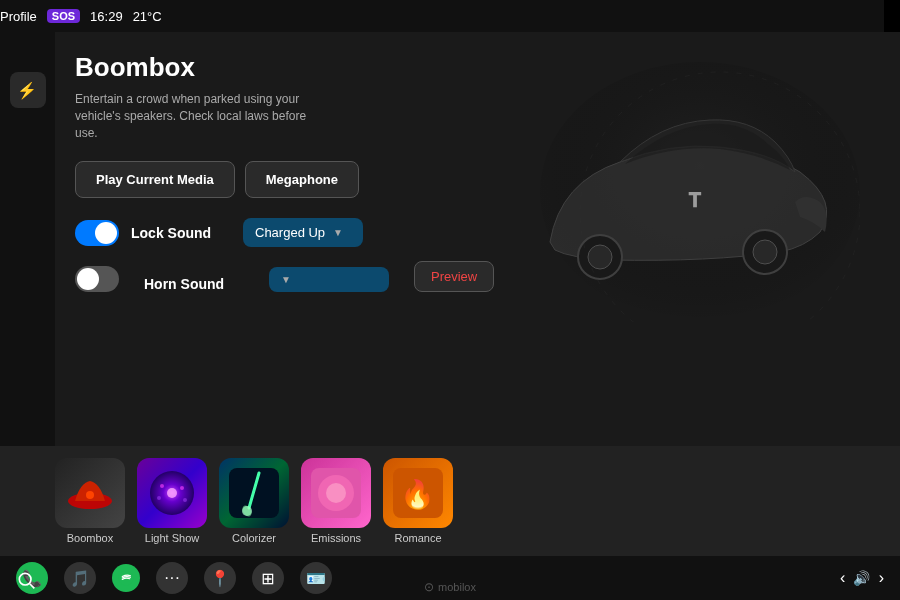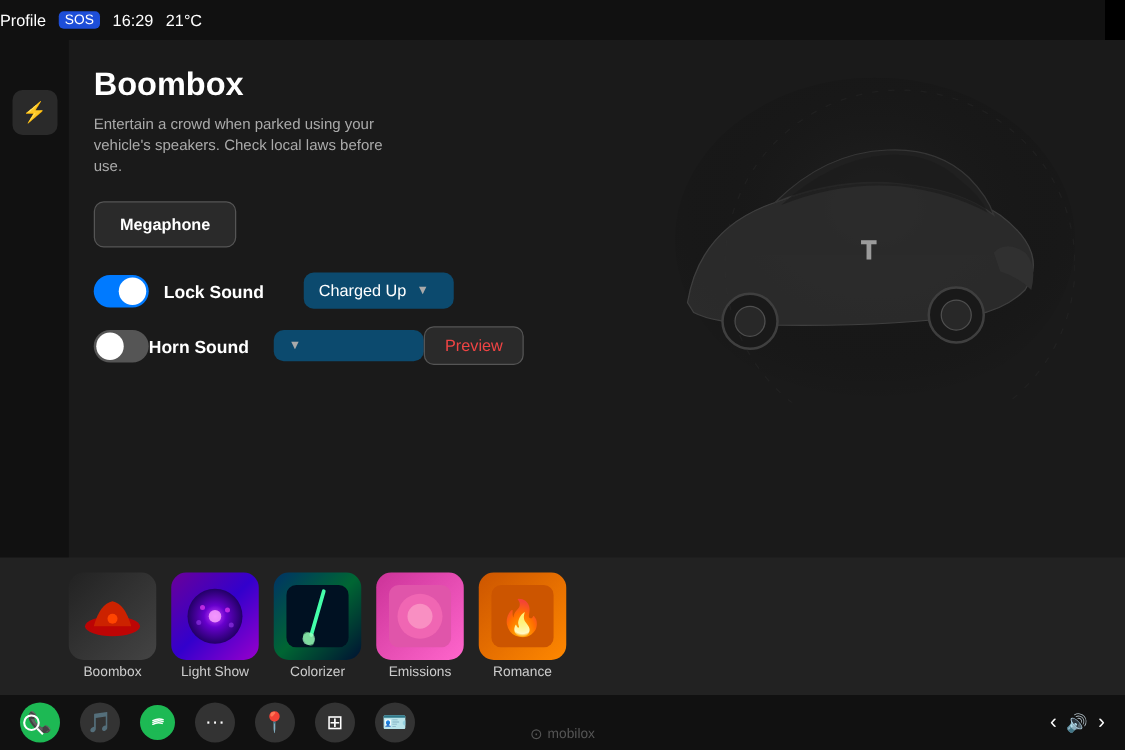--- a/index.html
+++ b/index.html
@@ -167,22 +167,22 @@
       min-width: 120px;
     }
     .dropdown-arrow {
       font-size: 10px;
       color: #aaa;
     }
 
     
     .horn-row {
       display: flex;
-      align-items: center;
-      gap: 0;
+      align-items: flex-end;
+      gap: 25px;
     }
     .preview-btn {
       padding: 7px 16px;
       border-radius: 8px;
       border: 1.5px solid #555;
       background: #2a2a2a;
       color: #ef4444;
       font-size: 13px;
       cursor: pointer;
     }
@@ -290,21 +290,21 @@
       height: 260px;
       z-index: 2;
     }
   </style>
 </head>
 <body>
 
 <div class="status-bar">
   <div class="status-bar-inner">
     <span>Profile</span>
-    <span style="background:#1d4ed8;padding:1px 5px;border-radius:4px;font-size:11px;">SOS</span>
+    <span style="background:#6d28d9;padding:1px 5px;border-radius:4px;font-size:11px;font-weight:bold;">SOS</span>
     <span>16:29</span>
     <span>21°C</span>
   </div>
 </div>
 
 <div class="main-area">
 
   <div class="left-sidebar">
     <div class="sidebar-icon">⚡</div>
   </div>
@@ -346,20 +346,21 @@
 
         <circle cx="240" cy="150" r="140" fill="none" stroke="#333" stroke-width="1" stroke-dasharray="5,8" opacity="0.3"></circle>
       </svg>
     </div>
 
     <div class="boombox-panel">
       <div class="boombox-title">Boombox</div>
       <div class="boombox-desc">Entertain a crowd when parked using your vehicle's speakers. Check local laws before use.</div>
 
       <div class="button-row">
+        <button class="btn-main">Play Current Media</button>
         <button class="btn-main">Megaphone</button>
       </div>
 
       <div class="toggle-row">
         <div class="toggle-switch on">
           <div class="toggle-knob"></div>
         </div>
         <span class="toggle-label">Lock Sound</span>
         <div class="dropdown">
           <span>Charged Up</span>

